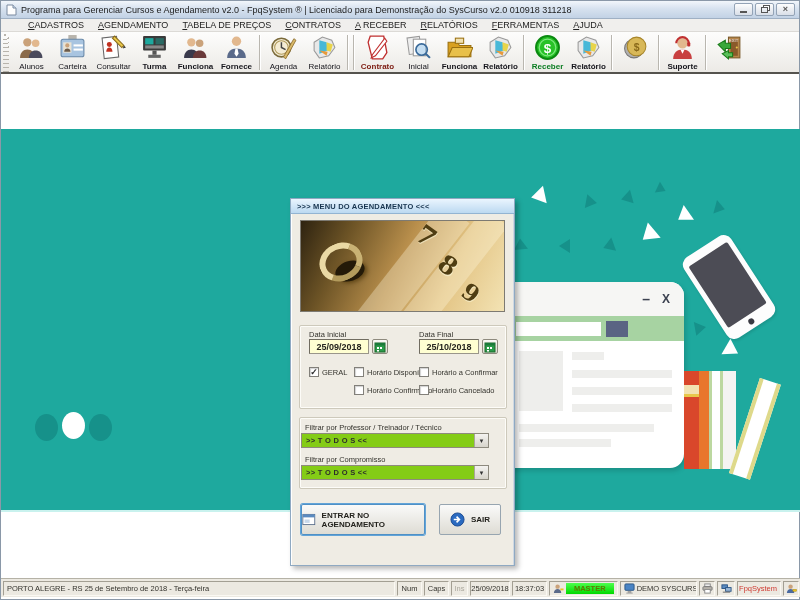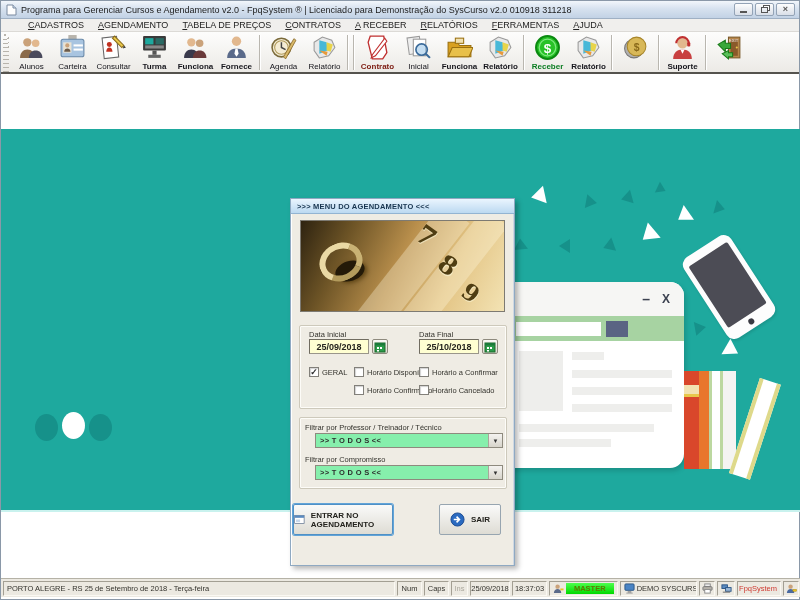--- a/index.html
+++ b/index.html
@@ -66,27 +66,27 @@
   .g1 { top:126px; height:84px; }
   .g2 { top:218px; height:72px; }
   .flabel { position:absolute; font-size:7.5px; color:#33322c; white-space:nowrap; }
   .dinput { position:absolute; height:15px; width:60px; background:#ffffd2; border:1px solid #9a968a; border-top-color:#706c60; border-left-color:#706c60; font-size:9px; font-weight:bold; color:#26251f; display:flex; align-items:center; justify-content:center; }
   .calbtn { position:absolute; width:16px; height:15px; background:linear-gradient(#fafaf8,#dcd9d0); border:1px solid #8e8a7e; border-radius:2px; display:flex; align-items:center; justify-content:center; }
   .calbtn svg { width:12px; height:12px; }
   .cbrow { position:absolute; display:flex; align-items:center; gap:3px; }
   .cbox { width:10px; height:10px; background:#fff; border:1px solid #82807a; box-shadow:inset 1px 1px 1px rgba(0,0,0,.18); font-size:9px; line-height:9px; color:#2a2a2a; text-align:center; font-weight:bold; }
   .cblabel { font-size:7.5px; color:#33322c; white-space:nowrap; }
 
-  .combo { position:absolute; left:24px; width:188px; height:15px; background:#86efac; border:1px solid #8e8a7e; display:flex; align-items:center; }
+  .combo { position:absolute; left:10px; width:188px; height:15px; background:#84cc16; border:1px solid #8e8a7e; display:flex; align-items:center; }
   .combo .cval { flex:1; font-size:7.5px; font-weight:bold; color:#2c2c2c; padding-left:4px; letter-spacing:.3px; white-space:nowrap; overflow:hidden; }
   .combo .carrow { width:14px; align-self:stretch; background:linear-gradient(#f4f3f0,#d7d4cb); border-left:1px solid #aaa69a; display:flex; align-items:center; justify-content:center; font-size:6px; color:#333; }
 
   .dbtn { position:absolute; top:305px; height:31px; background:linear-gradient(#fafaf9,#dedcd4); border:1px solid #97a5b0; border-radius:2px; display:flex; align-items:center; justify-content:center; gap:6px; font-size:8px; font-weight:bold; color:#23221d; }
   .dbtn svg { width:15px; height:15px; }
-  .dbtn.enter { left:2px; width:100px; box-shadow:0 0 0 1px #62a4d8; border-color:#4f90c6; }
+  .dbtn.enter { left:10px; width:124px; box-shadow:0 0 0 1px #62a4d8; border-color:#4f90c6; }
   .dbtn.exit { left:148px; width:62px; }
 
   
   .statusbar { position:absolute; left:0; bottom:2px; width:800px; height:19px; background:#ece9e1; border-top:1px solid #b5b2a6; display:flex; align-items:center; gap:2px; padding:0 2px; }
   .seg { height:15px; border:1px solid; border-color:#a39f93 #faf8f2 #faf8f2 #a39f93; display:flex; align-items:center; font-size:7.5px; color:#33322c; padding:0 3px; white-space:nowrap; overflow:hidden; gap:2px; }
   .seg.loc { flex:0 0 392px; }
   .seg .green { background:linear-gradient(#4dff4d,#00d800); flex:1; height:11px; display:flex; align-items:center; justify-content:center; font-weight:bold; font-size:7.5px; }
   .seg svg { width:11px; height:11px; flex:none; }
 </style>
 </head>

